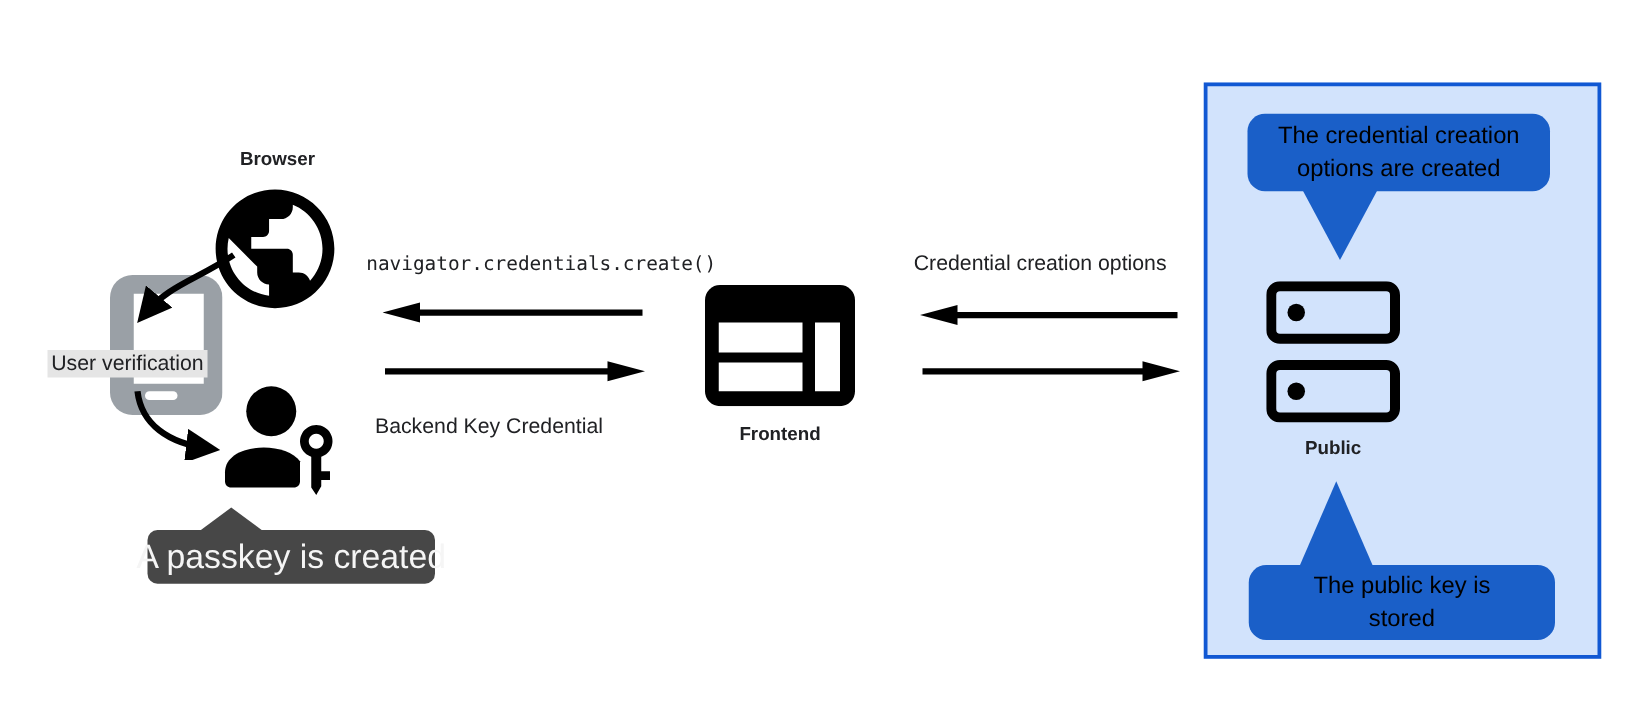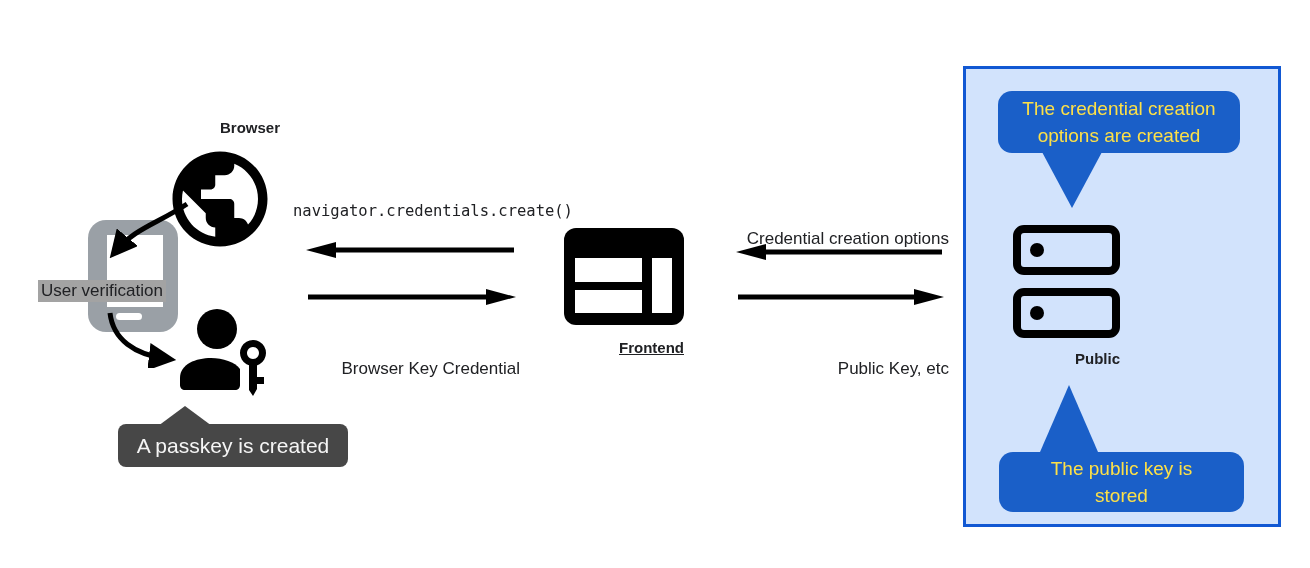--- a/index.html
+++ b/index.html
@@ -11,67 +11,67 @@
     --ink:#000000;
     --text:#202124;
   }
   html,body{margin:0;padding:0;background:#fff;}
   #canvas{
     position:relative;width:1310px;height:568px;background:#ffffff;
     font-family:"Liberation Sans",sans-serif;color:var(--text);overflow:hidden;
   }
   .abs{position:absolute;}
   .lbl{font-size:17px;line-height:1.2;white-space:nowrap;}
-  .lbl-bold{font-size:15px;font-weight:700;text-align:right;white-space:nowrap;}
+  .lbl-bold{font-size:15px;font-weight:700;text-align:center;white-space:nowrap;}
   .mono{font-family:"DejaVu Sans Mono","Liberation Mono",monospace;font-size:15.5px;white-space:nowrap;}
-  .center{text-align:right;margin-top:28px;}
+  .center{text-align:left;}
 
   
   #browser-label{left:164px;top:119px;width:116px;}
   #globe{left:163px;top:142px;}
   #phone{left:88px;top:220px;}
-  #user-verification{left:38px;top:280px;background:#a3a3a3;padding:1px 3px;}
+  #user-verification{left:38px;top:280px;background:#e5e5e5;padding:1px 3px;}
   #person-key{left:176px;top:306px;}
   #curve-a{left:95px;top:190px;}
   #curve-b{left:100px;top:303px;}
 
   
   #passkey-tooltip{left:118px;top:406px;width:230px;}
   #passkey-tooltip .tri-up{
     position:absolute;left:40px;top:0;width:0;height:0;
     border-left:27px solid transparent;border-right:27px solid transparent;
     border-bottom:20px solid var(--tooltip-gray);
   }
   #passkey-tooltip .tooltip-body{
     position:absolute;left:0;top:18px;width:230px;height:43px;
     background:var(--tooltip-gray);border-radius:8px;color:#f5f5f5;
-    font-size:21px;display:flex;align-items:center;justify-content:center;white-space:nowrap;
+    font-size:27px;display:flex;align-items:center;justify-content:center;white-space:nowrap;
   }
 
   
   #code-label{left:293px;top:202px;}
   #arrow-create{left:306px;top:240px;}
   #arrow-pkc{left:306px;top:287px;}
   #pkc-label{left:300px;top:331px;width:220px;}
   #frontend-icon{left:564px;top:228px;}
-  #frontend-label{left:564px;top:339px;width:120px;text-decoration:underline;}
+  #frontend-label{left:564px;top:339px;width:120px;}
 
   
   #cco-label{left:731px;top:201px;width:218px;}
   #arrow-cco{left:736px;top:242px;}
   #arrow-pk{left:736px;top:287px;}
   #pk-label{left:731px;top:331px;width:218px;}
 
   
   #panel{
     left:963px;top:66px;width:318px;height:461px;box-sizing:border-box;
     background:var(--panel-fill);border:3px solid var(--panel-border);
   }
   .bubble{
-    position:absolute;background:var(--bubble-blue);color:#fde047;border-radius:14px;
+    position:absolute;background:var(--bubble-blue);color:#000000;border-radius:14px;
     font-size:19px;line-height:27px;text-align:center;box-sizing:border-box;
   }
   #bubble-top{left:32px;top:22px;width:242px;height:62px;padding:4px 10px 0;}
   #tail-top{
     position:absolute;left:76px;top:83px;width:0;height:0;
     border-left:30px solid transparent;border-right:30px solid transparent;
     border-top:56px solid var(--bubble-blue);
   }
   #server{position:absolute;left:47px;top:156px;}
   #backend-label{position:absolute;left:47px;top:281px;width:107px;}
@@ -140,21 +140,21 @@
   <svg id="arrow-create" class="abs" width="210" height="20" viewBox="0 0 210 20" aria-hidden="true">
     <polygon class="ink" points="0,10 30,2 30,18"></polygon>
     <line class="ink-stroke" x1="26" y1="10" x2="208" y2="10" stroke-width="5"></line>
   </svg>
 
   <svg id="arrow-pkc" class="abs" width="210" height="20" viewBox="0 0 210 20" aria-hidden="true">
     <polygon class="ink" points="210,10 180,2 180,18"></polygon>
     <line class="ink-stroke" x1="2" y1="10" x2="184" y2="10" stroke-width="5"></line>
   </svg>
 
-  <div id="pkc-label" class="abs lbl center">Browser Key Credential</div>
+  <div id="pkc-label" class="abs lbl center">Backend Key Credential</div>
 
   <svg id="frontend-icon" class="abs" width="120" height="97" viewBox="0 0 120 97" aria-hidden="true">
     <rect class="ink" x="0" y="0" width="120" height="97" rx="12"></rect>
     <rect fill="#ffffff" x="11" y="30" width="67" height="24"></rect>
     <rect fill="#ffffff" x="11" y="62" width="67" height="23"></rect>
     <rect fill="#ffffff" x="88" y="30" width="20" height="55"></rect>
   </svg>
 
   <div id="frontend-label" class="abs lbl-bold">Frontend</div>
 
@@ -163,21 +163,20 @@
   <svg id="arrow-cco" class="abs" width="208" height="20" viewBox="0 0 208 20" aria-hidden="true">
     <polygon class="ink" points="0,10 30,2 30,18"></polygon>
     <line class="ink-stroke" x1="26" y1="10" x2="206" y2="10" stroke-width="5"></line>
   </svg>
 
   <svg id="arrow-pk" class="abs" width="208" height="20" viewBox="0 0 208 20" aria-hidden="true">
     <polygon class="ink" points="208,10 178,2 178,18"></polygon>
     <line class="ink-stroke" x1="2" y1="10" x2="182" y2="10" stroke-width="5"></line>
   </svg>
 
-  <div id="pk-label" class="abs lbl center">Public Key, etc</div>
 
   <div id="panel" class="abs">
 
     <div id="bubble-top" class="bubble">The credential creation options are created</div>
     <div id="tail-top"></div>
 
     <svg id="server" width="107" height="113" viewBox="0 0 107 113" aria-hidden="true">
       <rect fill="none" class="ink-stroke" stroke-width="8" x="4" y="4" width="99" height="42" rx="7"></rect>
       <circle class="ink" cx="24" cy="25" r="7"></circle>
       <rect fill="none" class="ink-stroke" stroke-width="8" x="4" y="67" width="99" height="42" rx="7"></rect>

